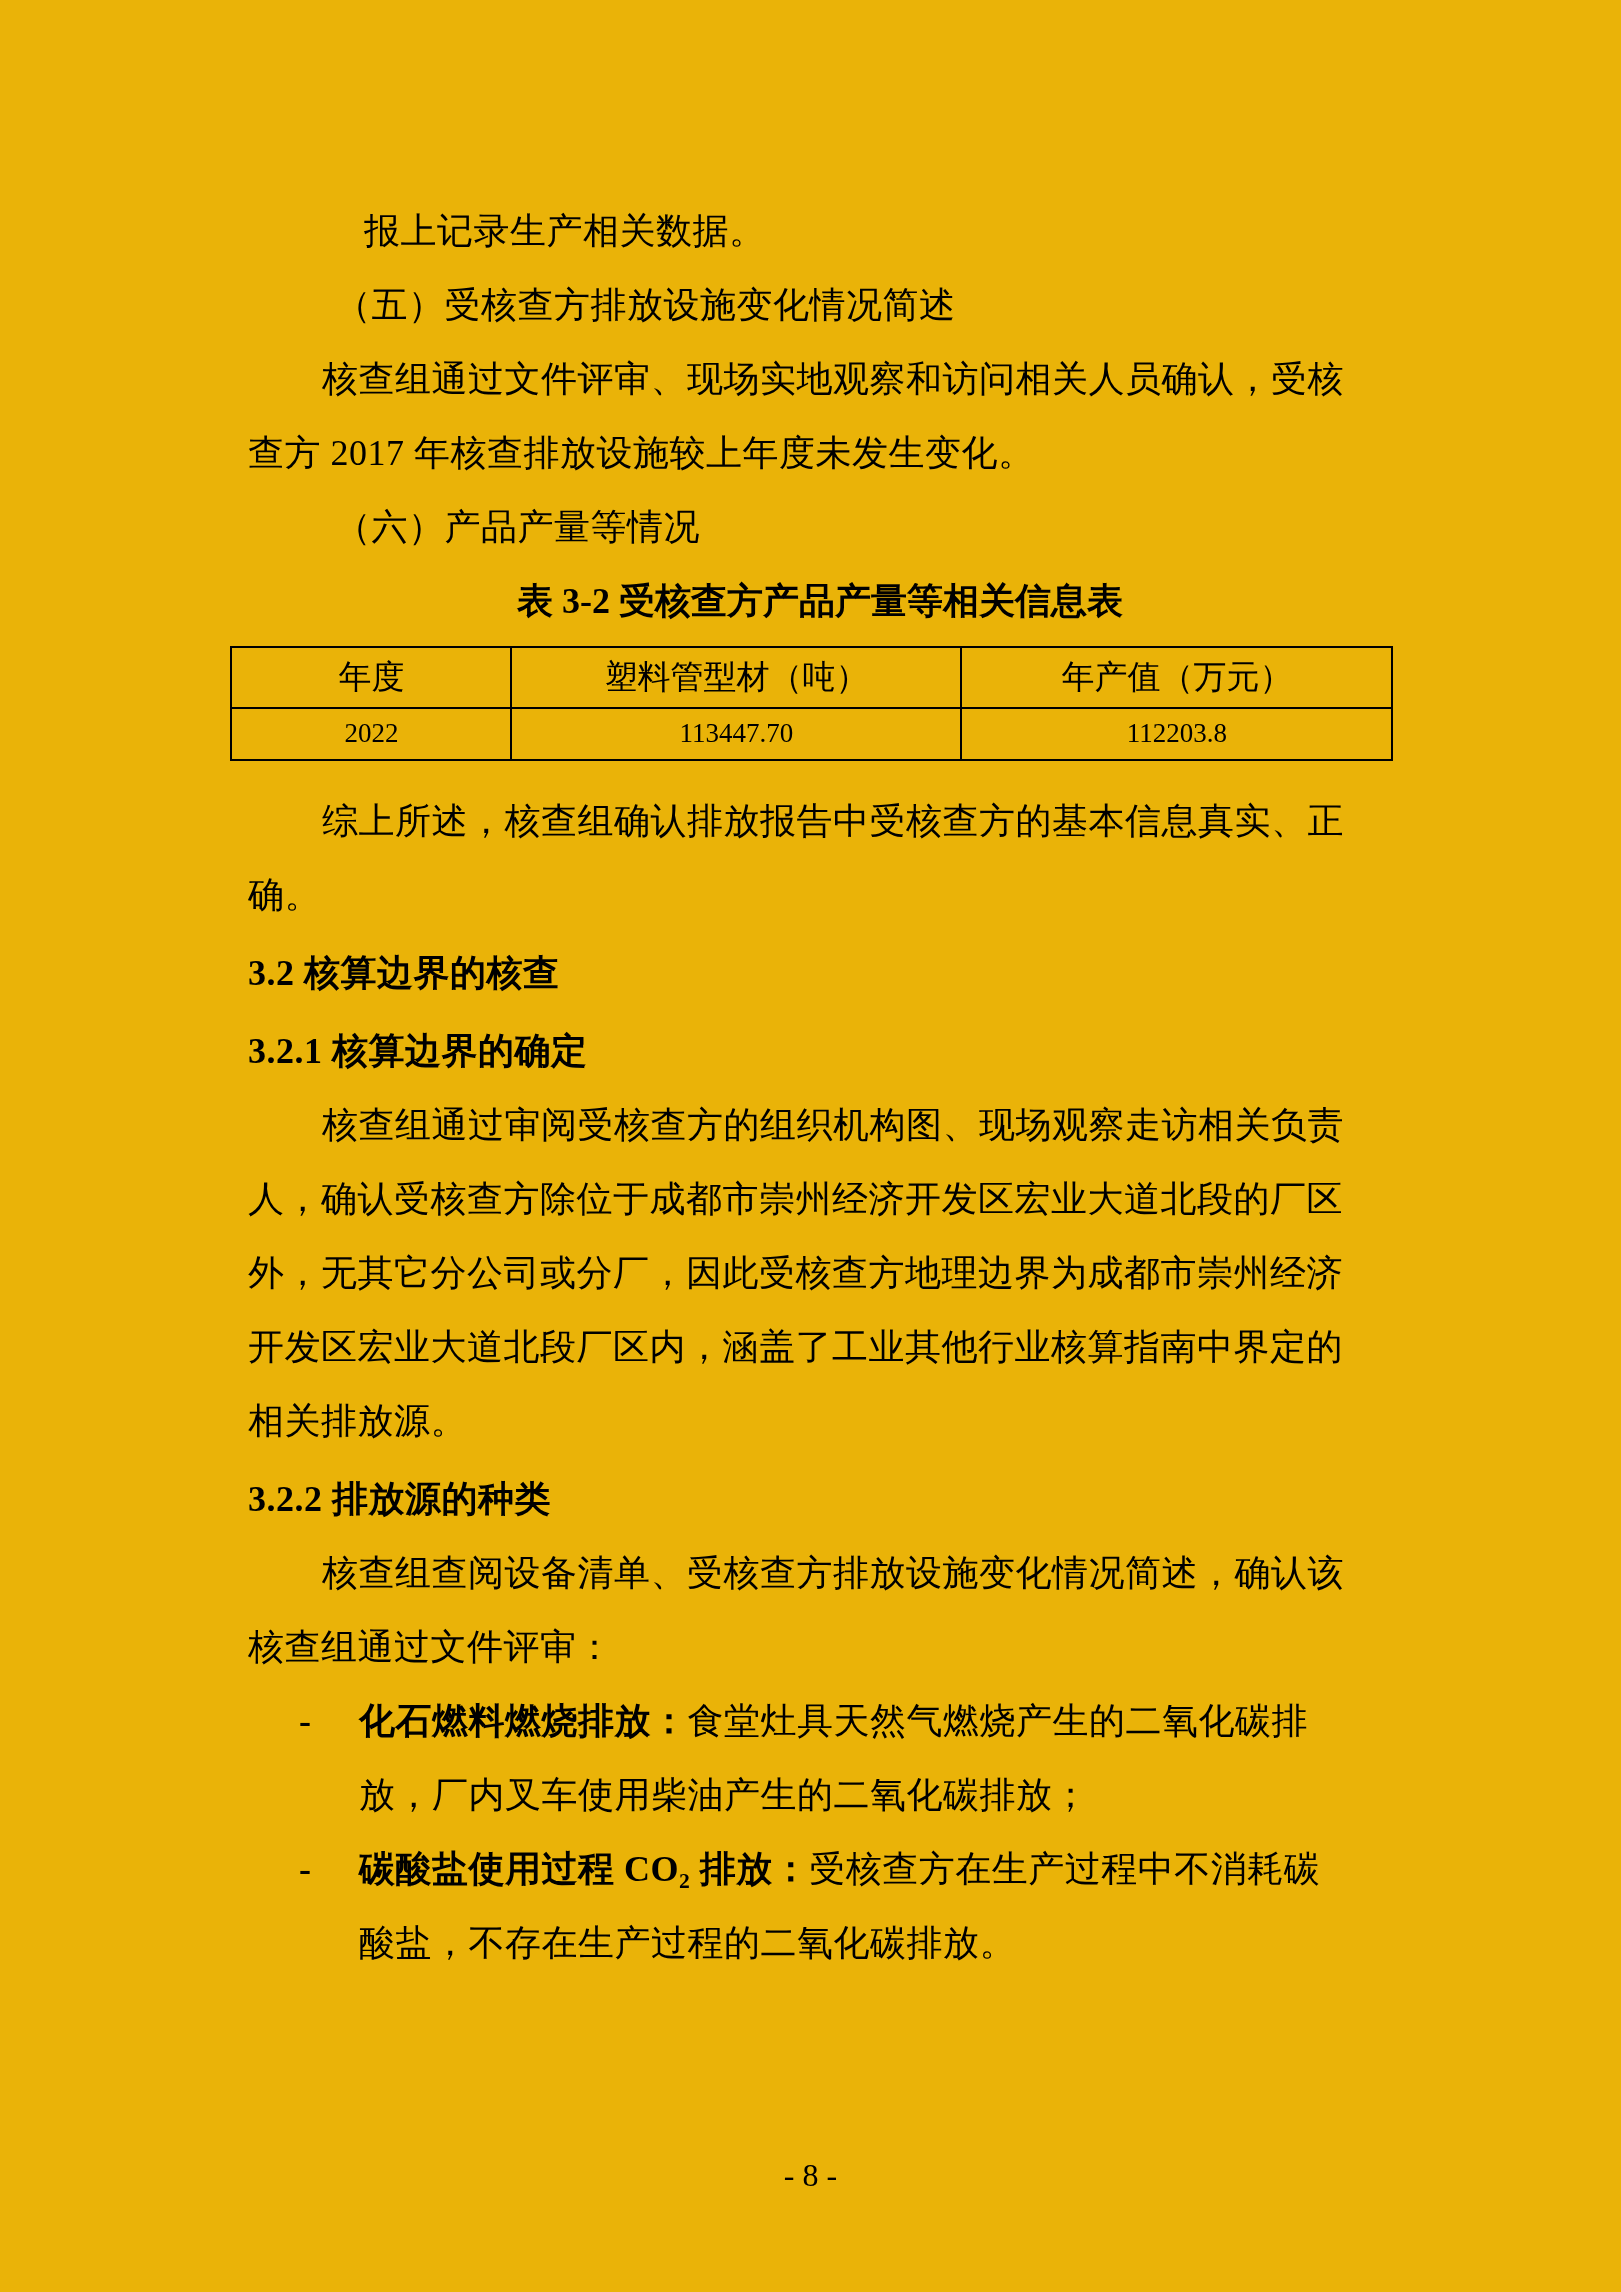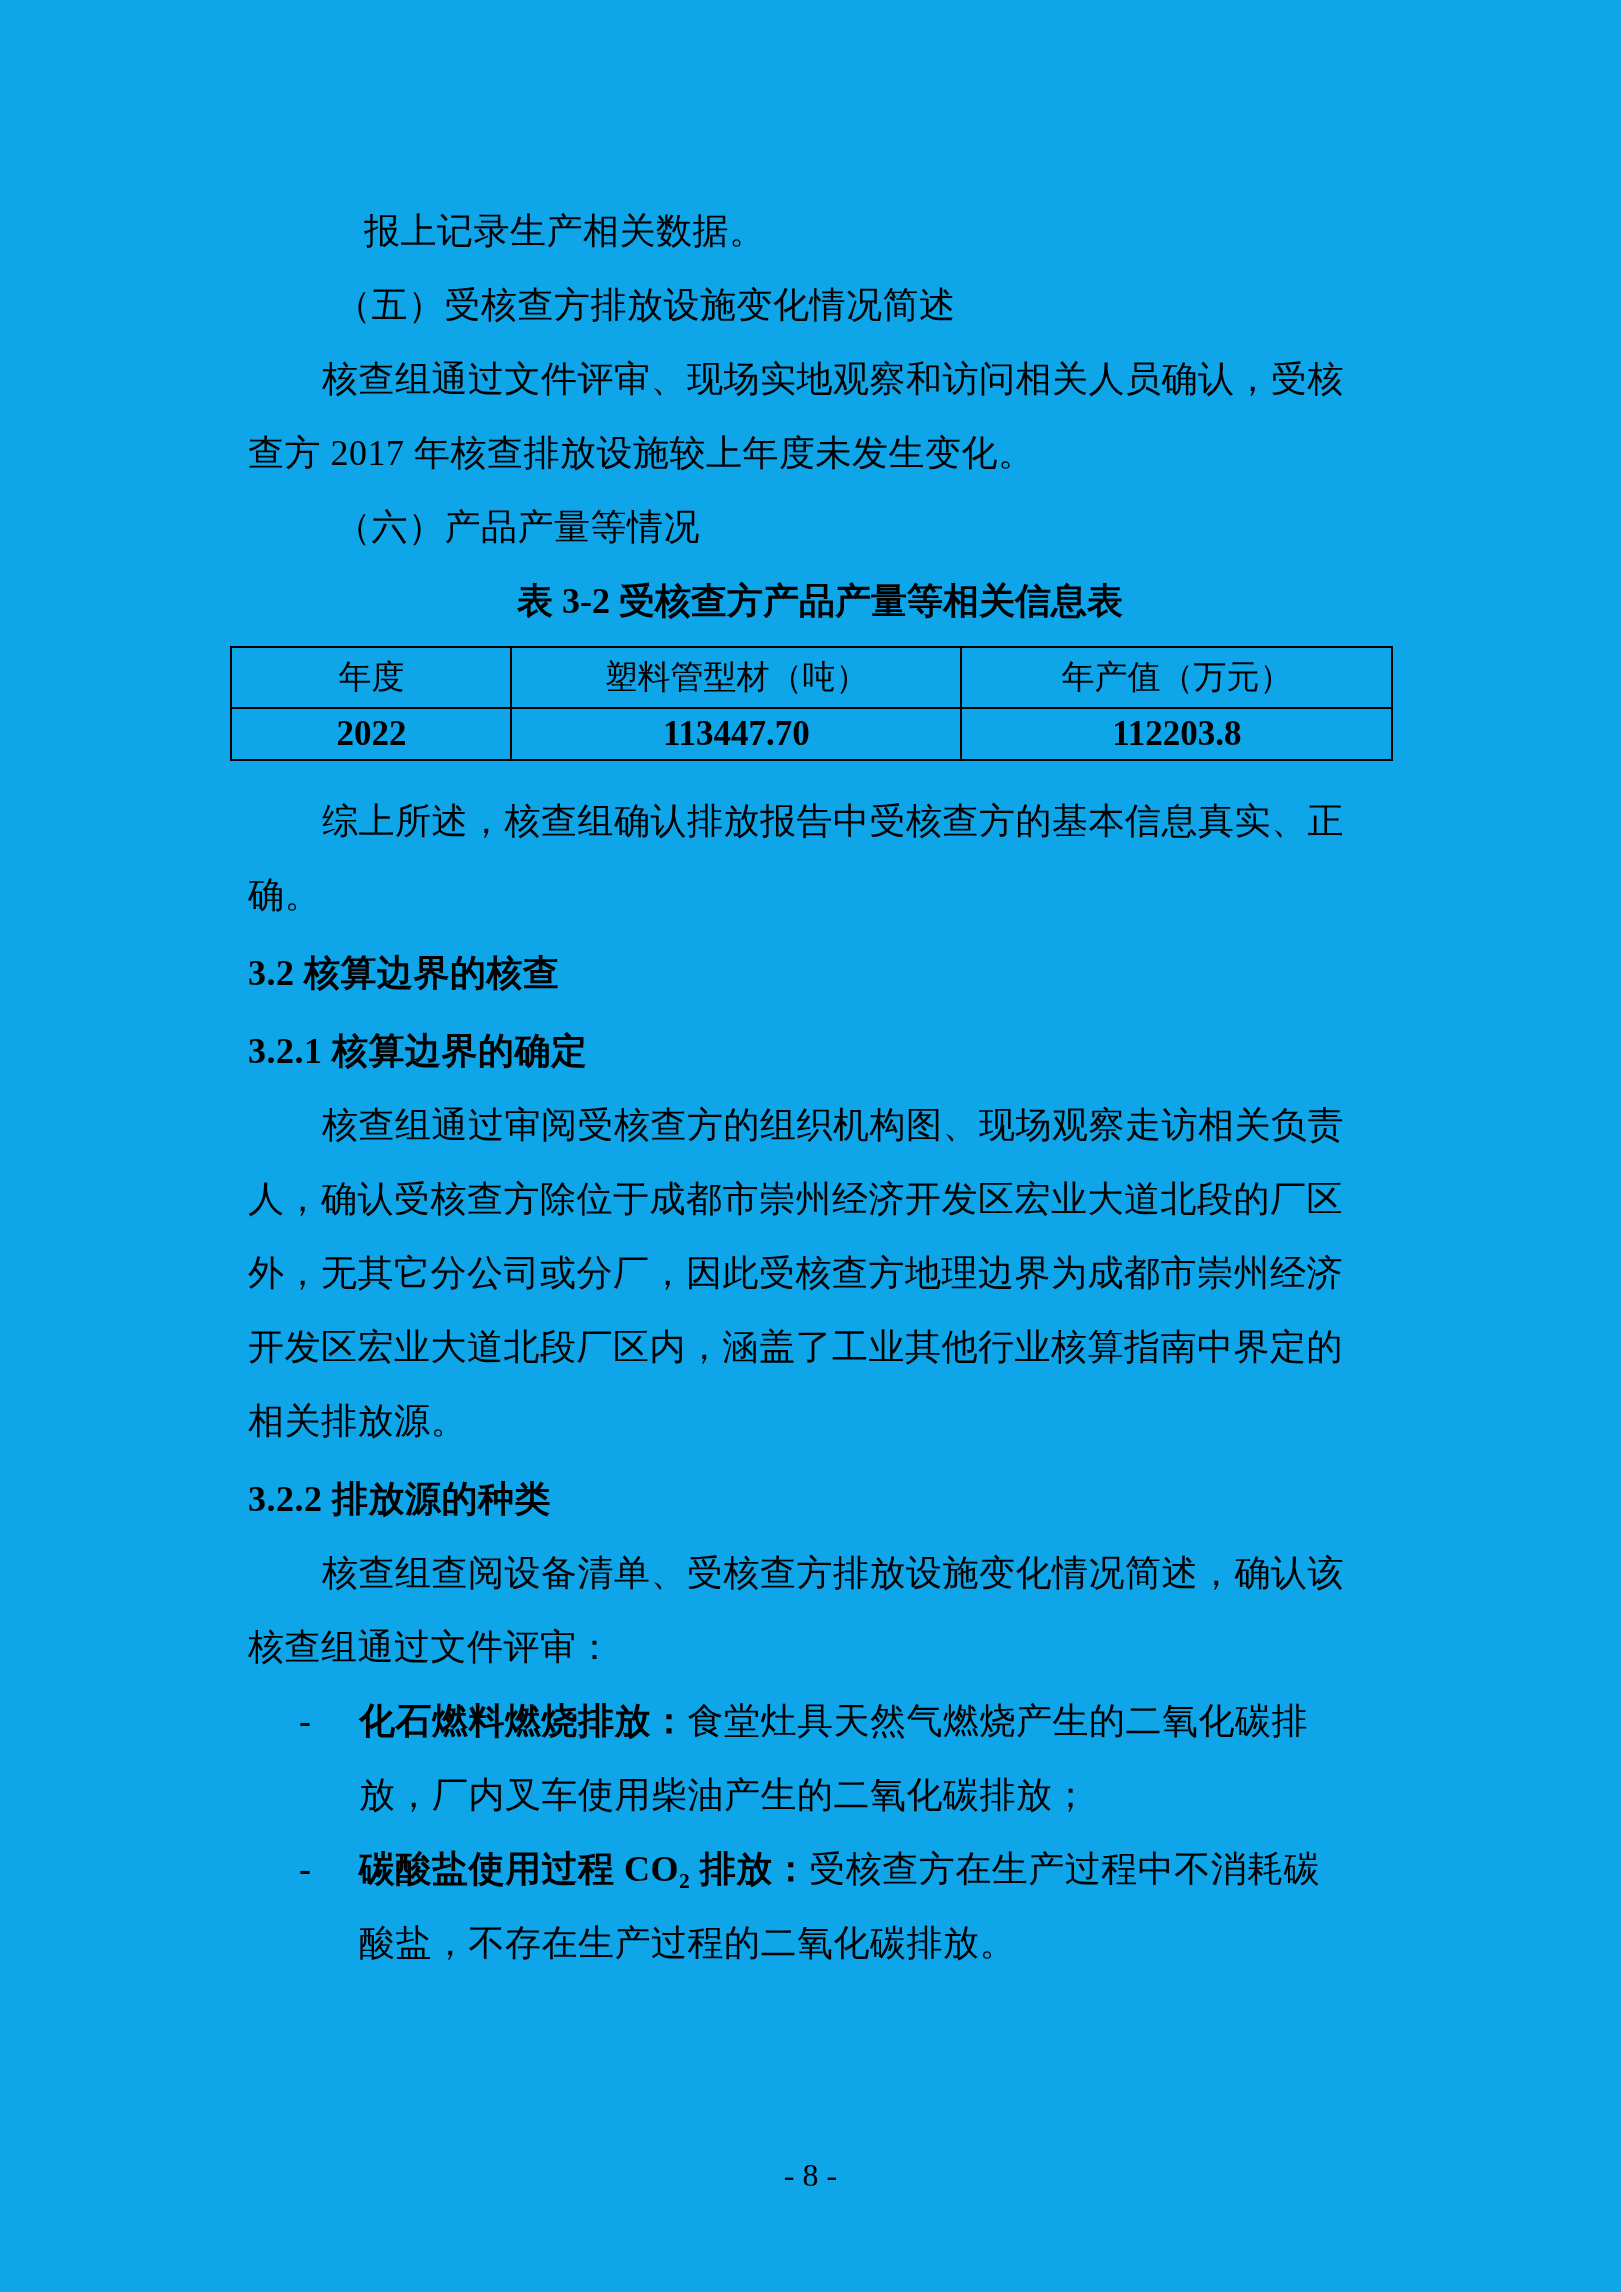--- a/index.html
+++ b/index.html
@@ -1,20 +1,20 @@
 <!DOCTYPE html>
 <html><head>
 <meta charset="utf-8">
 <style>
   html, body { margin: 0; padding: 0; background: #e8e8e8; }
   .page {
     position: relative;
     width: 1621px;
     height: 2293px;
-    background: #0ea5e9;
+    background: #eab308;
     color: #000000;
     font-family: "Liberation Serif", "DejaVu Serif", serif;
     overflow: hidden;
   }
   .content {
     position: absolute;
     left: 248px;
     top: 194px;
     width: 1144px;
   }
@@ -50,22 +50,21 @@
     padding: 0;
     font-weight: normal;
   }
   table.data thead th {
     height: 59px;
     font-size: 33px;
     border-bottom-width: 2.9px;
   }
   table.data td {
     height: 50px;
-    font-size: 35px;
-    font-weight: bold;
+    font-size: 27px;
   }
   .bullet-line { padding-left: 51px; }
   .bullet-marker {
     display: inline-block;
     width: 60px;
     font-weight: bold;
     font-size: 36px;
   }
   .bullet-cont { padding-left: 111px; }
   .b { font-weight: bold; }

